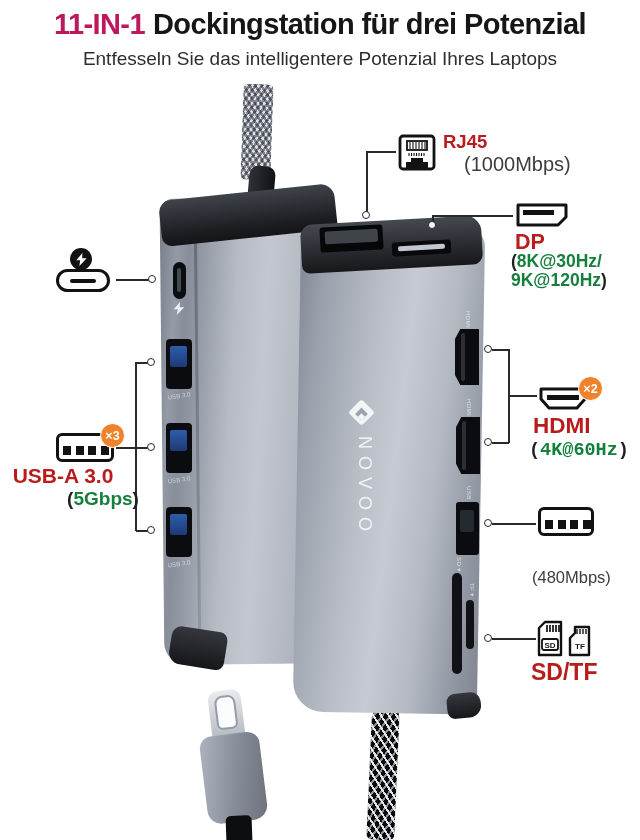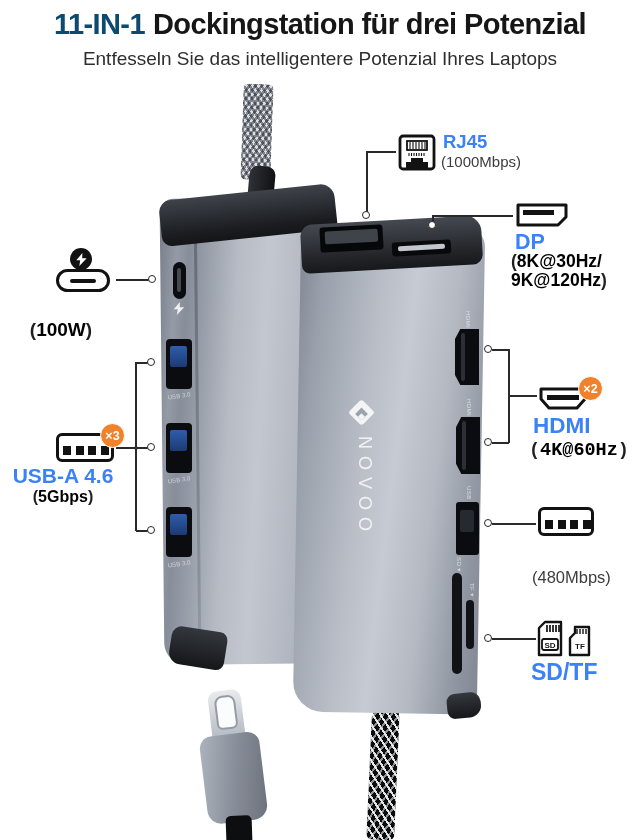--- a/index.html
+++ b/index.html
@@ -1,33 +1,33 @@
 <!DOCTYPE html>
 <html><head>
 <meta charset="utf-8">
 <style>
   html,body{margin:0;padding:0;background:#fff;}
   .stage{position:relative;width:640px;height:840px;background:#ffffff;overflow:hidden;
          font-family:"Liberation Sans",sans-serif;-webkit-font-smoothing:antialiased;}
   
   .title{position:absolute;left:0;top:8px;width:640px;text-align:center;font-size:29px;
          font-weight:700;letter-spacing:-0.6px;color:#161616;white-space:nowrap;margin:0;}
-  .title .hl{color:#0c4a6e;}
+  .title .hl{color:#be185d;}
   .title .tr{margin-left:8px;}
   .subtitle{position:absolute;left:0;top:48px;width:640px;text-align:center;font-size:19px;
             color:#2e2e2e;white-space:nowrap;}
   
   .hline{position:absolute;height:1.5px;background:#2a2a2d;z-index:10;}
   .vline{position:absolute;width:1.5px;background:#2a2a2d;z-index:10;}
   .dot{position:absolute;width:8px;height:8px;border:1.6px solid #2a2a2d;border-radius:50%;
        background:#fff;box-sizing:border-box;z-index:11;}
-  .port-label{position:absolute;font-weight:700;color:#3b82f6;white-space:nowrap;z-index:10;}
+  .port-label{position:absolute;font-weight:700;color:#b91c1c;white-space:nowrap;z-index:10;}
   .spec{position:absolute;font-weight:700;white-space:nowrap;z-index:10;text-align:center;}
   .spec .paren{color:#1f1f1f;}
-  .spec .val{color:#000000;text-align:center;}
+  .spec .val{color:#15803d;text-align:center;}
   .spec-plain{position:absolute;font-weight:400;color:#3d3d3d;white-space:nowrap;z-index:10;}
   .badge{position:absolute;width:23px;height:23px;border-radius:50%;background:#F0822C;color:#fff;
          font-weight:700;font-size:12.5px;display:flex;align-items:center;justify-content:center;
          border:1.5px solid #fff;z-index:12;}
   
   .bolt-circle{position:absolute;width:22px;height:22px;border-radius:50%;background:#121212;
                display:flex;align-items:center;justify-content:center;z-index:10;}
   .usbc-oval{position:absolute;width:54px;height:23px;border:3px solid #121212;border-radius:13px;
              box-sizing:border-box;z-index:10;}
   .usbc-oval .bar{position:absolute;left:11px;top:6.5px;width:26px;height:4px;background:#121212;border-radius:2px;}
@@ -175,49 +175,48 @@
   <div class="bolt-circle" style="left:70px;top:248px;">
     <svg width="11" height="13" viewBox="0 0 12 15">
         <polygon points="7,0 0,8.5 4.5,8.5 3.5,15 12,6 6.8,6" fill="#ffffff"></polygon>
       </svg>
   </div>
   <div class="usbc-oval" style="left:56px;top:269px;">
       <div class="bar"></div>
     </div>
   <div class="hline" style="left:116px;top:279px;width:33px;"></div>
   <div class="dot" style="left:148px;top:275px;"></div>
-  <div class="spec" style="left:2px;top:319px;width:118px;font-size:19px;"><span class="paren">(</span><span class="val">100W</span><span class="paren">)</span></div>
 
   <div class="usba-icon" style="left:56px;top:433px;width:58px;height:29px;">
       <div class="teeth"></div>
     </div>
   <div class="badge" style="left:100px;top:423px;">×3</div>
   <div class="hline" style="left:116px;top:447px;width:20px;"></div>
   <div class="vline" style="left:135px;top:362px;height:169px;"></div>
   <div class="hline" style="left:136px;top:362px;width:13px;"></div>
   <div class="hline" style="left:136px;top:447px;width:13px;"></div>
   <div class="hline" style="left:136px;top:530px;width:13px;"></div>
   <div class="dot" style="left:147px;top:358px;"></div>
   <div class="dot" style="left:147px;top:443px;"></div>
   <div class="dot" style="left:147px;top:526px;"></div>
-  <div class="port-label" style="left:0;top:464px;width:126px;text-align:center;font-size:21px;">USB-A 4.6</div>
-  <div class="spec" style="left:0;top:488px;width:126px;font-size:16px;"><span class="paren">(</span><span class="val">5Gbps</span><span class="paren">)</span></div>
+  <div class="port-label" style="left:0;top:464px;width:126px;text-align:center;font-size:21px;">USB-A 3.0</div>
+  <div class="spec" style="left:0;top:488px;width:126px;font-size:19px;padding-left:40px;"><span class="paren">(</span><span class="val">5Gbps</span><span class="paren">)</span></div>
 
   <div class="vline" style="left:366px;top:151px;height:63px;"></div>
   <div class="hline" style="left:366px;top:151px;width:30px;"></div>
   <div class="dot" style="left:362px;top:211px;"></div>
   <svg class="icon-svg" style="left:398px;top:134px;" width="38" height="37" viewBox="0 0 38 37">
     <rect x="2" y="2" width="34" height="33" rx="3" fill="none" stroke="#121212" stroke-width="2.8"></rect>
     <rect x="9" y="7" width="20" height="9" fill="none" stroke="#121212" stroke-width="1.8"></rect>
     <path d="M12,8 V15 M15,8 V15 M18,8 V15 M21,8 V15 M24,8 V15 M27,8 V15" stroke="#121212" stroke-width="1.1"></path>
     <path d="M11,19 V22 M13.5,19 V22 M16,19 V22 M18.5,19 V22 M21,19 V22 M23.5,19 V22 M26,19 V22" stroke="#121212" stroke-width="1.1"></path>
     <path d="M8,34 V28 h5 v-4 h12 v4 h5 v6 Z" fill="#121212"></path>
   </svg>
   <div class="port-label" style="left:443px;top:131px;font-size:18.5px;">RJ45</div>
-  <div class="spec-plain" style="left:441px;top:153px;font-size:15px;">(1000Mbps)</div>
+  <div class="spec-plain" style="left:464px;top:153px;font-size:20px;">(1000Mbps)</div>
 
   <div class="hline" style="left:432px;top:215px;width:81px;"></div>
   <div class="vline" style="left:432px;top:215px;height:8px;"></div>
   <div class="dot" style="left:428px;top:221px;"></div>
   <svg class="icon-svg" style="left:515px;top:202px;" width="54" height="26" viewBox="0 0 54 26">
     <path d="M3,3 H51 V15 L43,23 H3 Z" fill="none" stroke="#121212" stroke-width="3" stroke-linejoin="round"></path>
     <rect x="8" y="8" width="31" height="5" fill="#121212"></rect>
   </svg>
   <div class="port-label" style="left:515px;top:230px;font-size:21.5px;">DP</div>
   <div class="spec" style="left:511px;top:252px;font-size:17.5px;text-align:left;line-height:19px;">

